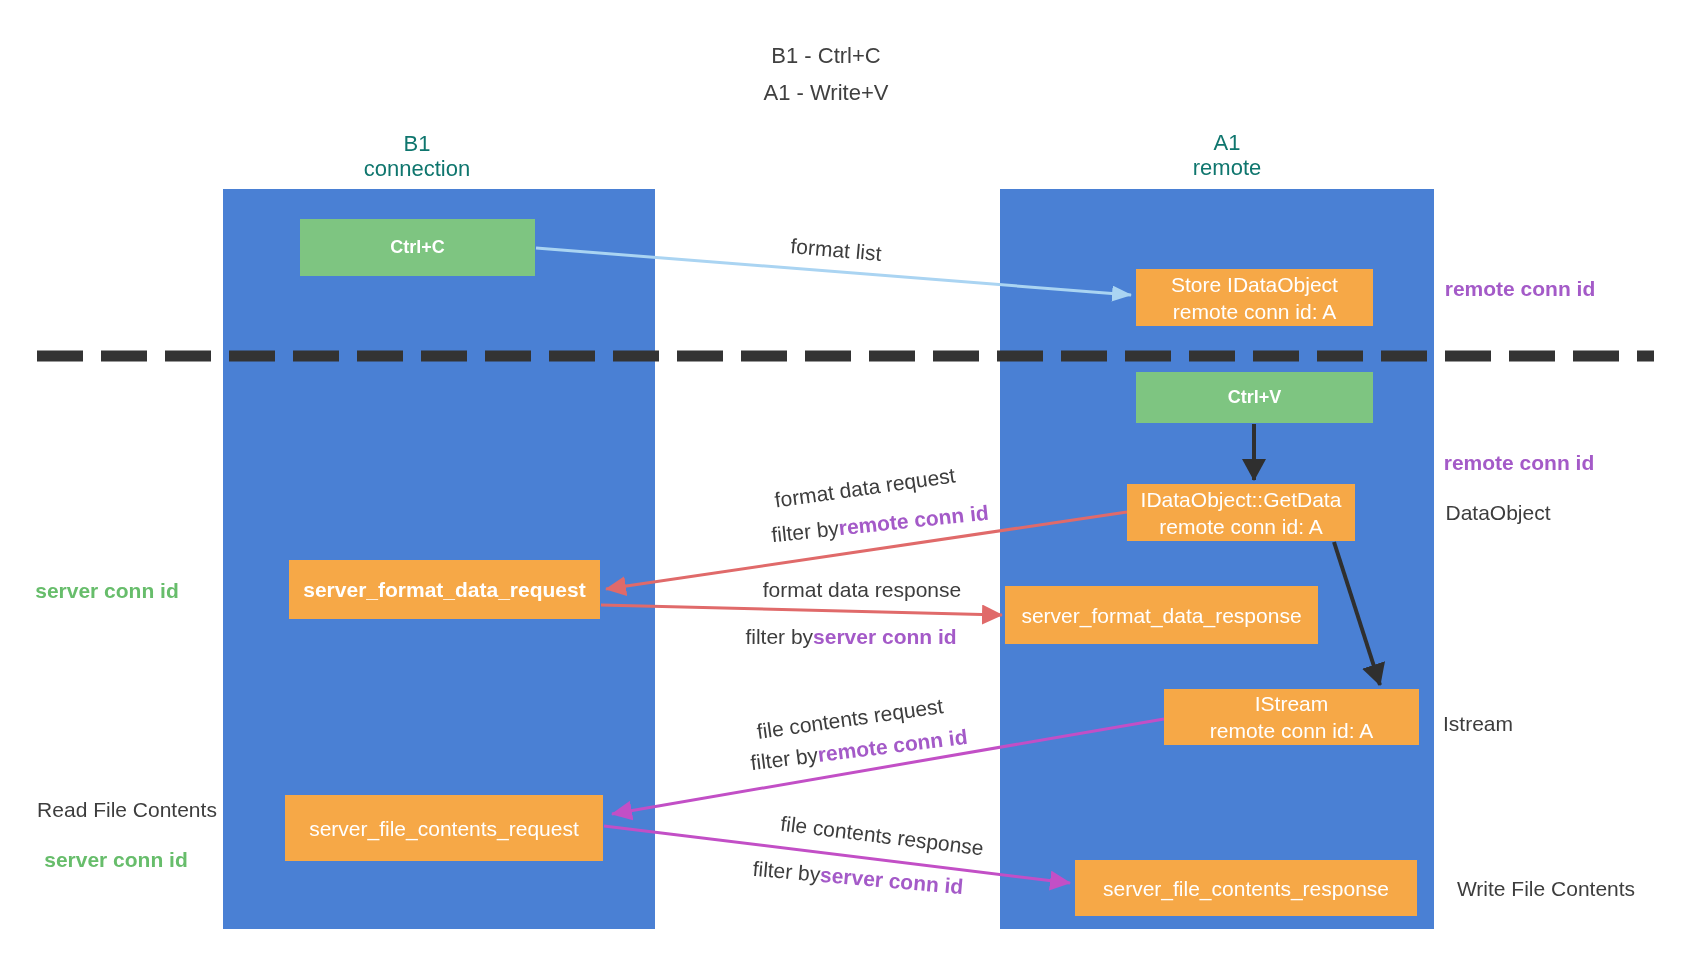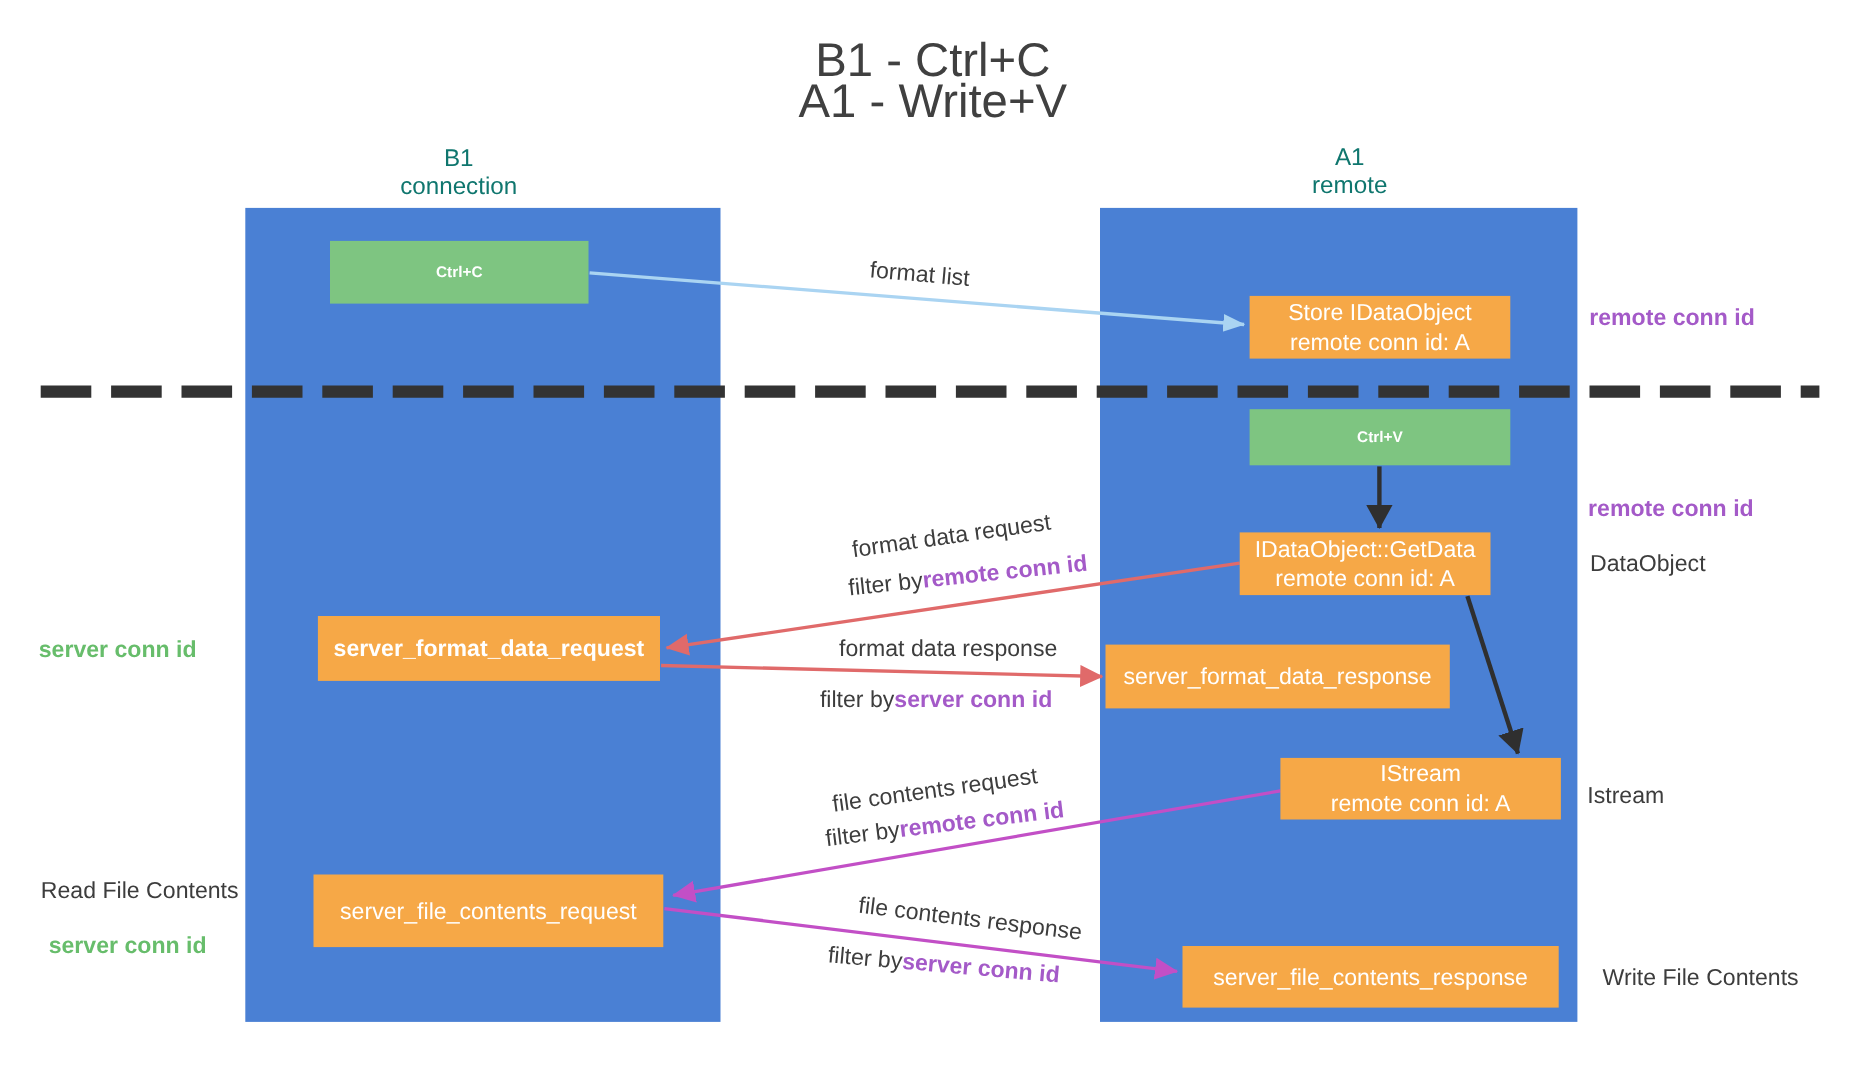--- a/index.html
+++ b/index.html
@@ -10,25 +10,25 @@
   .canvas {
     position: relative;
     width: 1691px;
     height: 972px;
     background: #ffffff;
     font-family: "Liberation Sans", "DejaVu Sans", sans-serif;
     overflow: hidden;
   }
   .title {
     position: absolute;
-    left: 848px;
+    left: 826px;
     top: 37px;
     transform: translateX(-50%);
     text-align: center;
-    font-size: 43px;
+    font-size: 22px;
     line-height: 37px;
     color: #404040;
     white-space: nowrap;
   }
   .col-header {
     position: absolute;
     transform: translateX(-50%);
     text-align: center;
     font-size: 22px;
     line-height: 25px;
@@ -46,21 +46,21 @@
     display: flex;
     align-items: center;
     justify-content: center;
     flex-direction: column;
     text-align: center;
     color: #ffffff;
     font-size: 21px;
     line-height: 27px;
     white-space: nowrap;
   }
-  .box.green { background: #7ec581; font-weight: 700; font-size: 14px; }
+  .box.green { background: #7ec581; font-weight: 700; font-size: 18px; }
   .box.orange { background: #f6a847; font-weight: 400; }
   .lbl {
     position: absolute;
     transform: translate(-50%, -50%);
     white-space: nowrap;
     font-size: 21px;
     color: #3d3d3d;
   }
   .lbl.bold-purple { color: #a45ac8; font-weight: 700; }
   .lbl.bold-green  { color: #67bd6b; font-weight: 700; }

